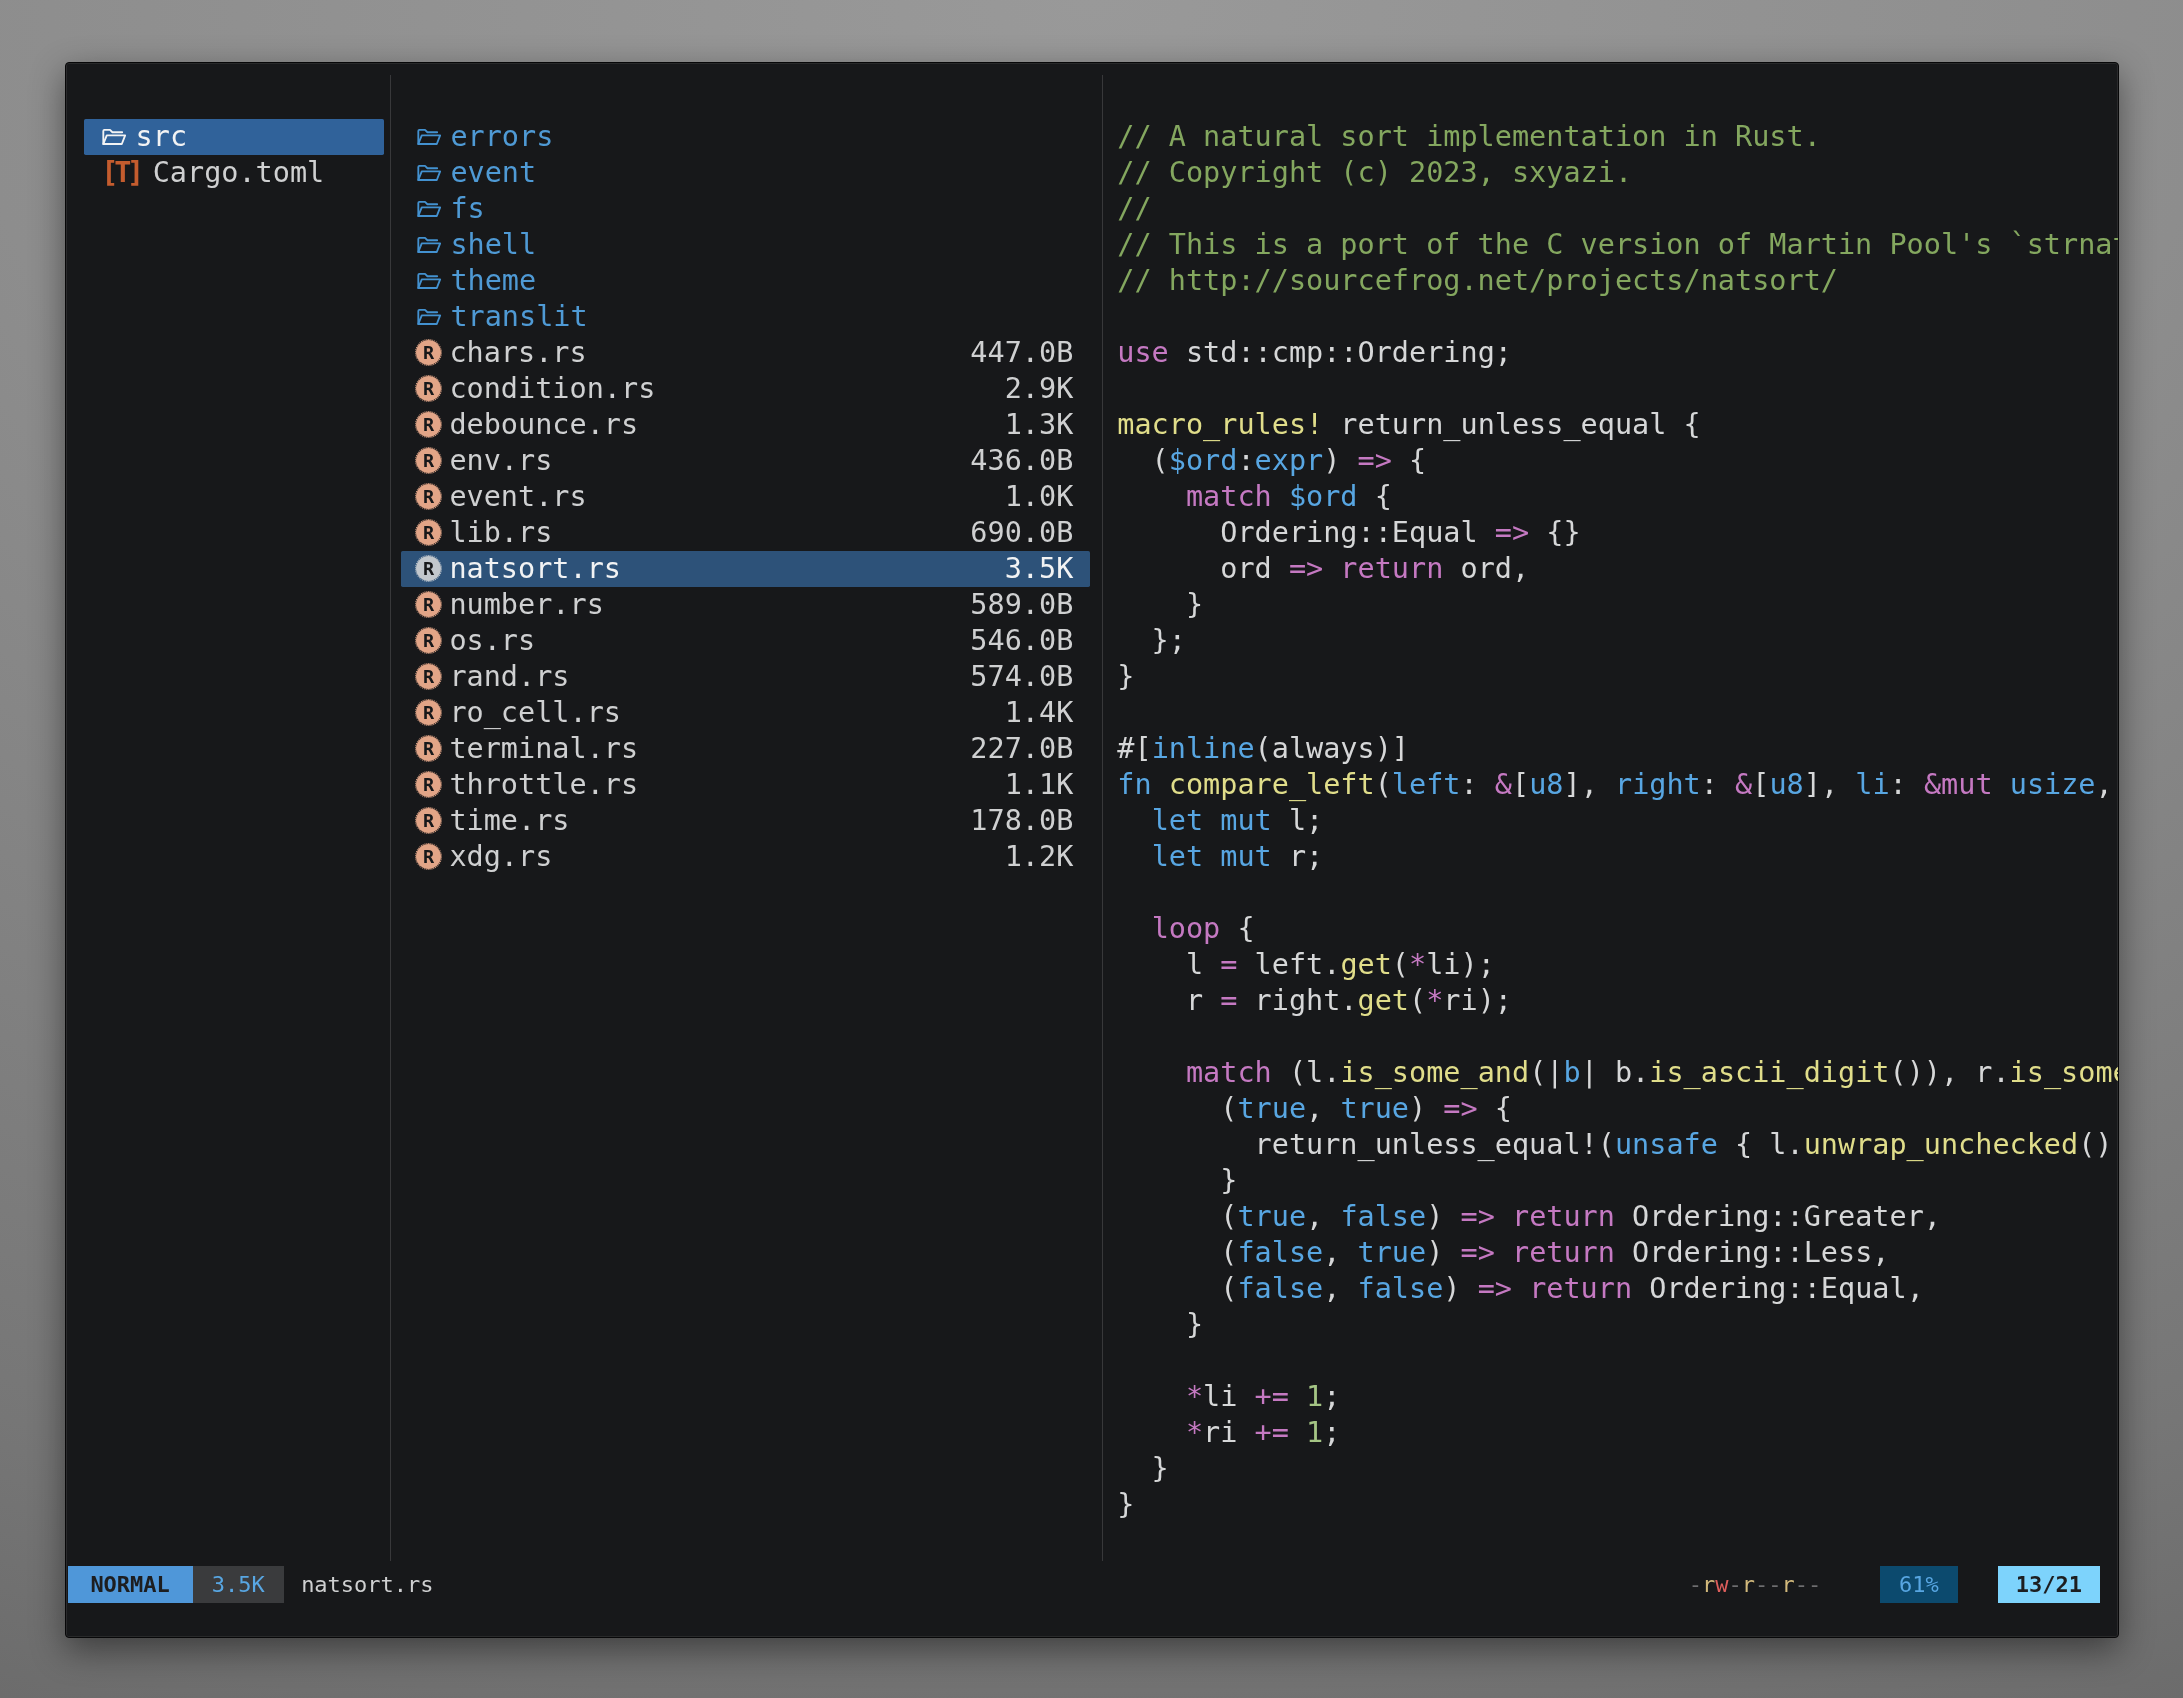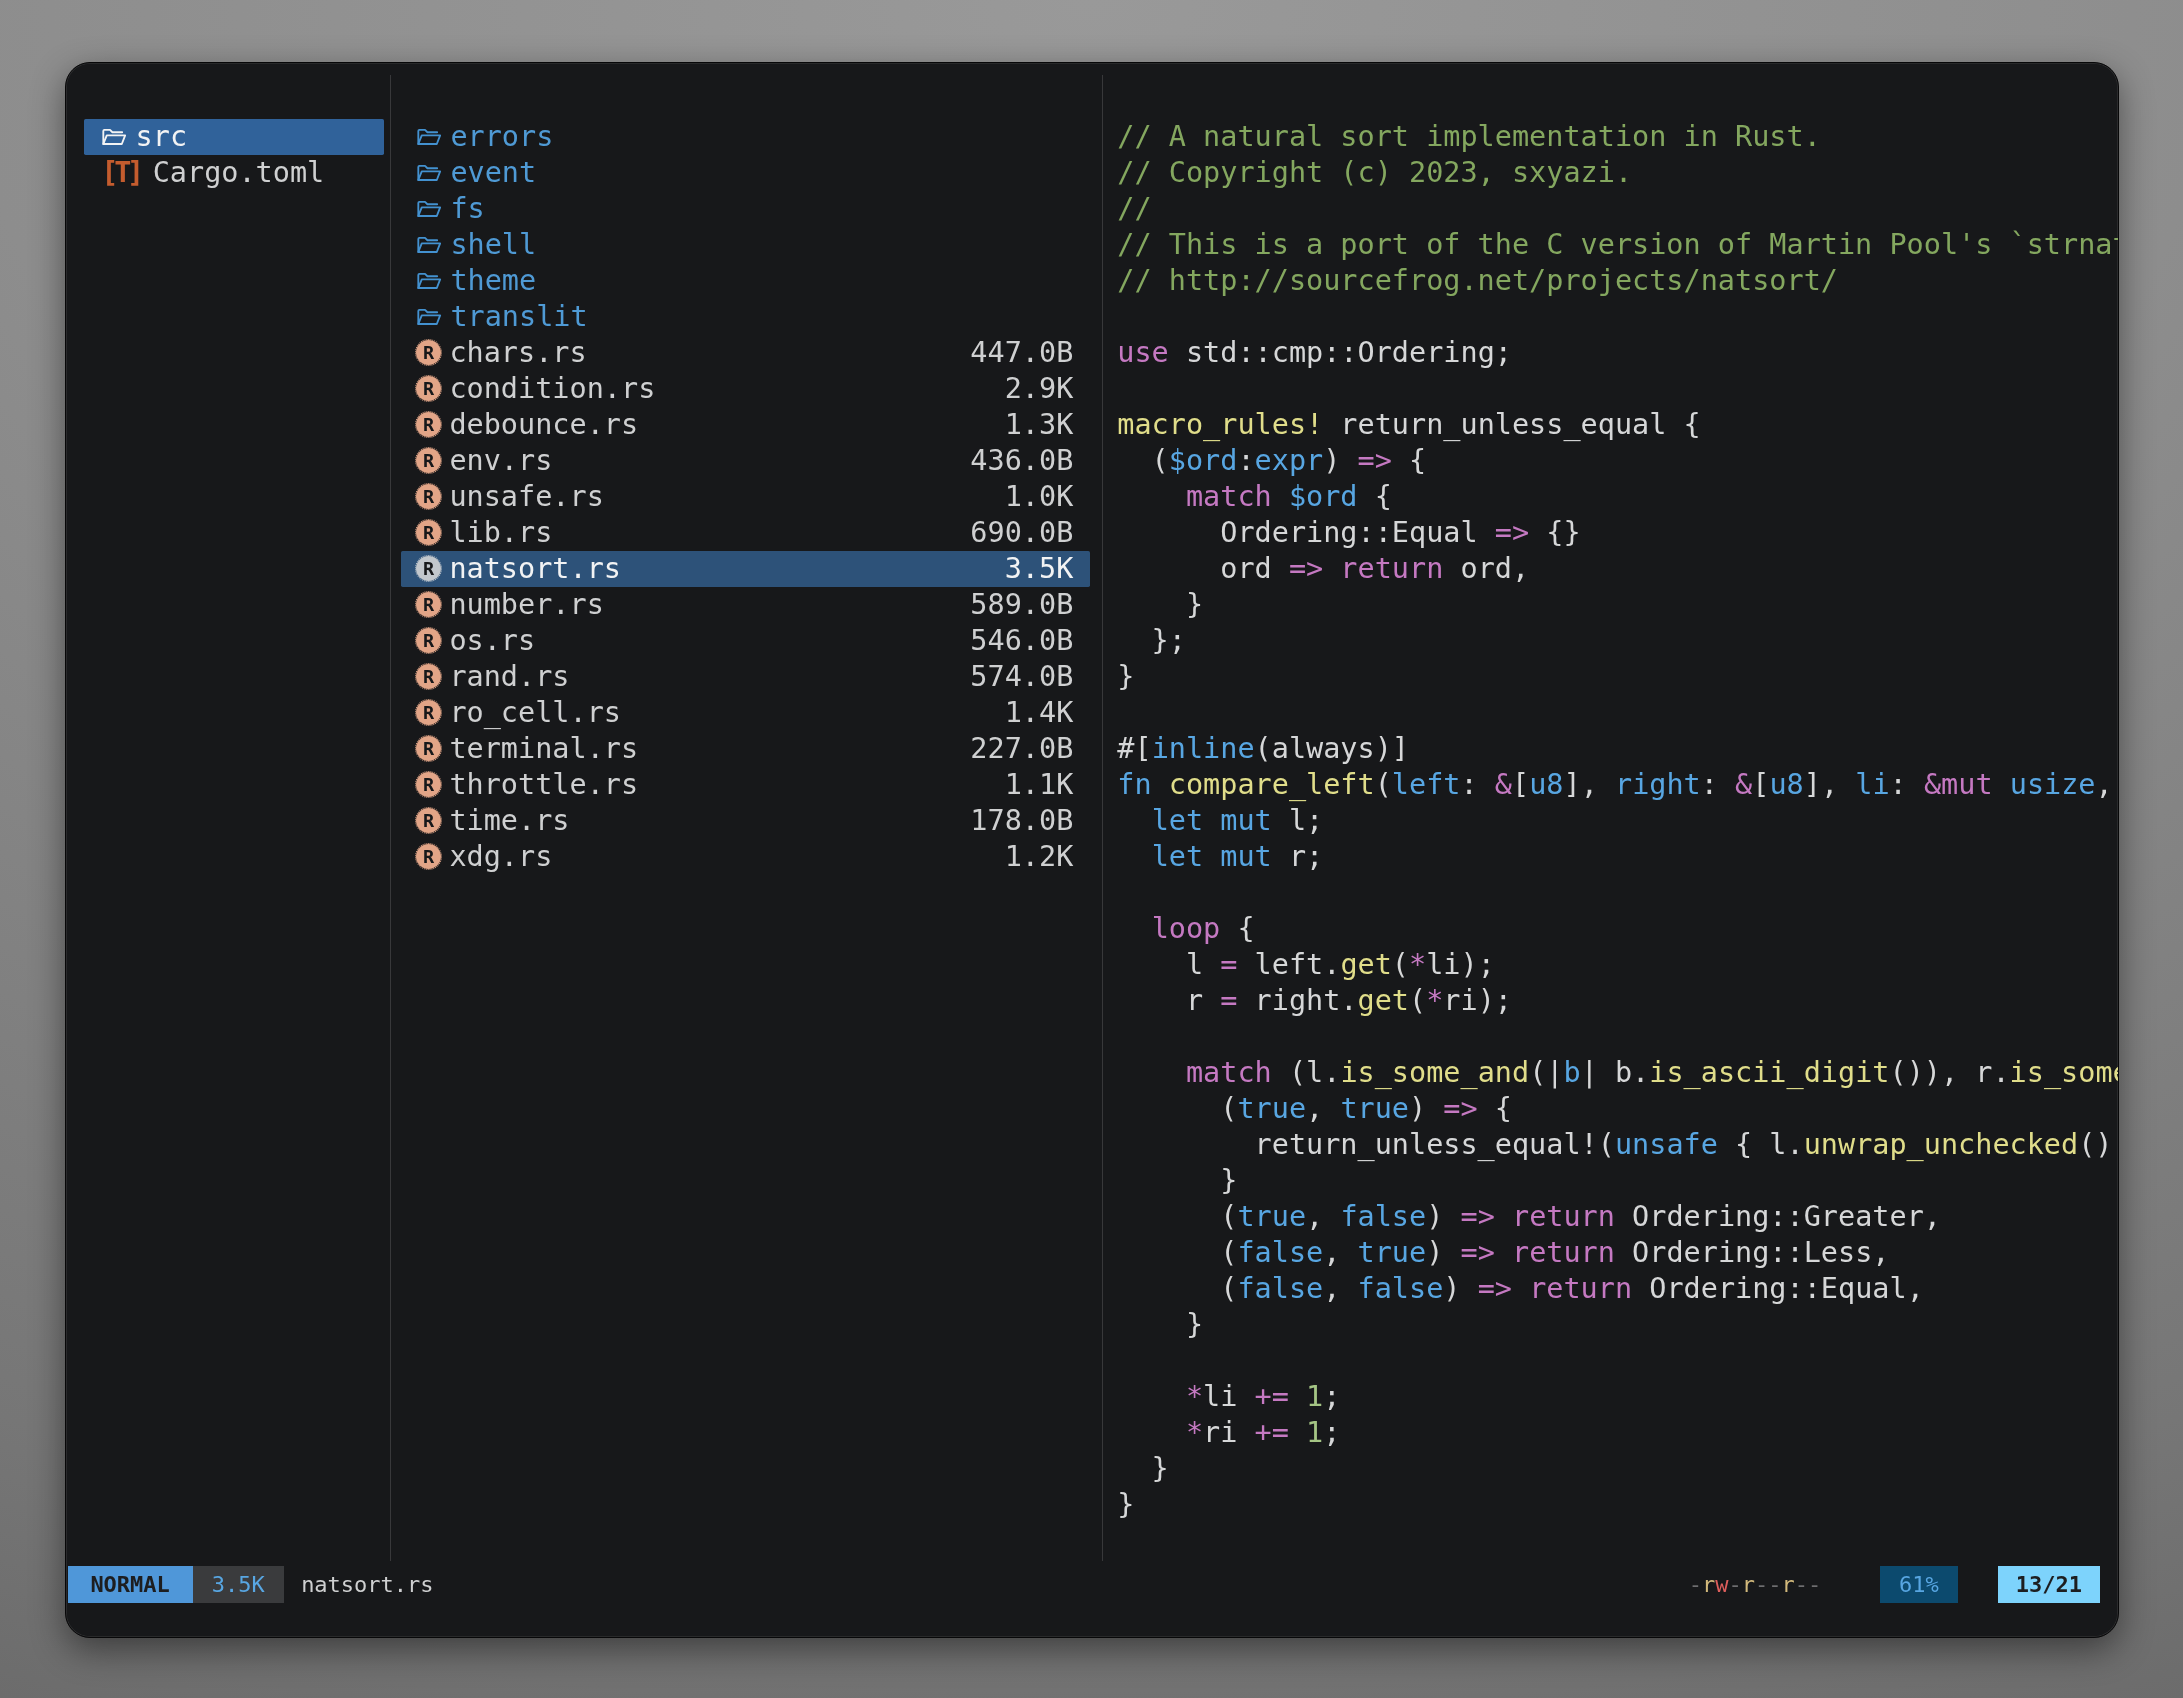--- a/index.html
+++ b/index.html
@@ -4,21 +4,21 @@
 <style>
   html,body{margin:0;padding:0;}
   body{
     width:2183px;height:1698px;
     background:radial-gradient(130% 110% at 50% 0%, #999999 0%, #8d8d8d 40%, #767676 85%, #6b6b6b 100%);
     font-family:"DejaVu Sans Mono","Liberation Mono",monospace;
     overflow:hidden;
   }
   .window{
     position:absolute;left:65px;top:62px;width:2052px;height:1574px;
-    background:#17181a;border:1.7px solid #070708;border-radius:25px;
+    background:#17181a;border:1.7px solid #070708;border-radius:4px;
     box-shadow:0 11.7px 34px rgba(0,0,0,.45), inset 0 0 0 0.8px rgba(130,130,130,.22);
     overflow:hidden;
   }
   .term{position:absolute;inset:0;font-size:28.5px;color:#d6d7d8;}
   .panes{position:absolute;left:0;top:11.7px;right:0;bottom:76px;display:flex;}
   .pane{position:relative;box-sizing:border-box;padding-top:44px;overflow:hidden;}
   .pane-parent{width:325px;border-right:1.7px solid #38383a;}
   .pane-current{width:712px;border-right:1.7px solid #38383a;}
   .pane-preview{flex:1;}
   .row{height:36px;display:flex;align-items:center;white-space:nowrap;}
@@ -152,21 +152,21 @@
             <span class="lbl">debounce.rs</span>
             <span class="size">1.3K</span>
           </div>
           <div class="row">
             <span class="ricon">R</span>
             <span class="lbl">env.rs</span>
             <span class="size">436.0B</span>
           </div>
           <div class="row">
             <span class="ricon">R</span>
-            <span class="lbl">unsafe.rs</span>
+            <span class="lbl">event.rs</span>
             <span class="size">1.0K</span>
           </div>
           <div class="row">
             <span class="ricon">R</span>
             <span class="lbl">lib.rs</span>
             <span class="size">690.0B</span>
           </div>
           <div class="row hov">
             <span class="ricon">R</span>
             <span class="lbl">natsort.rs</span>

